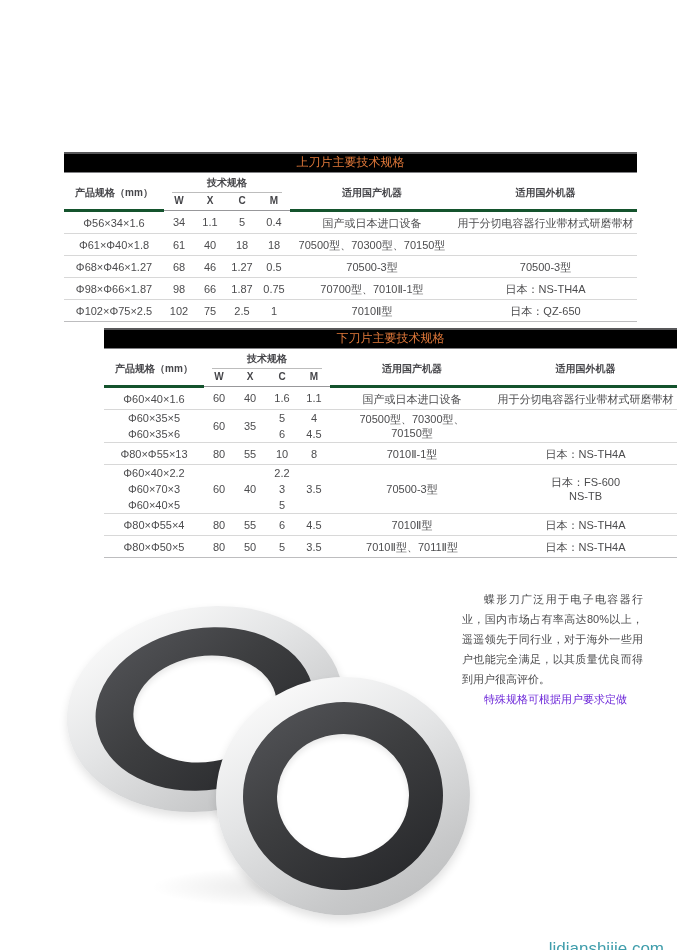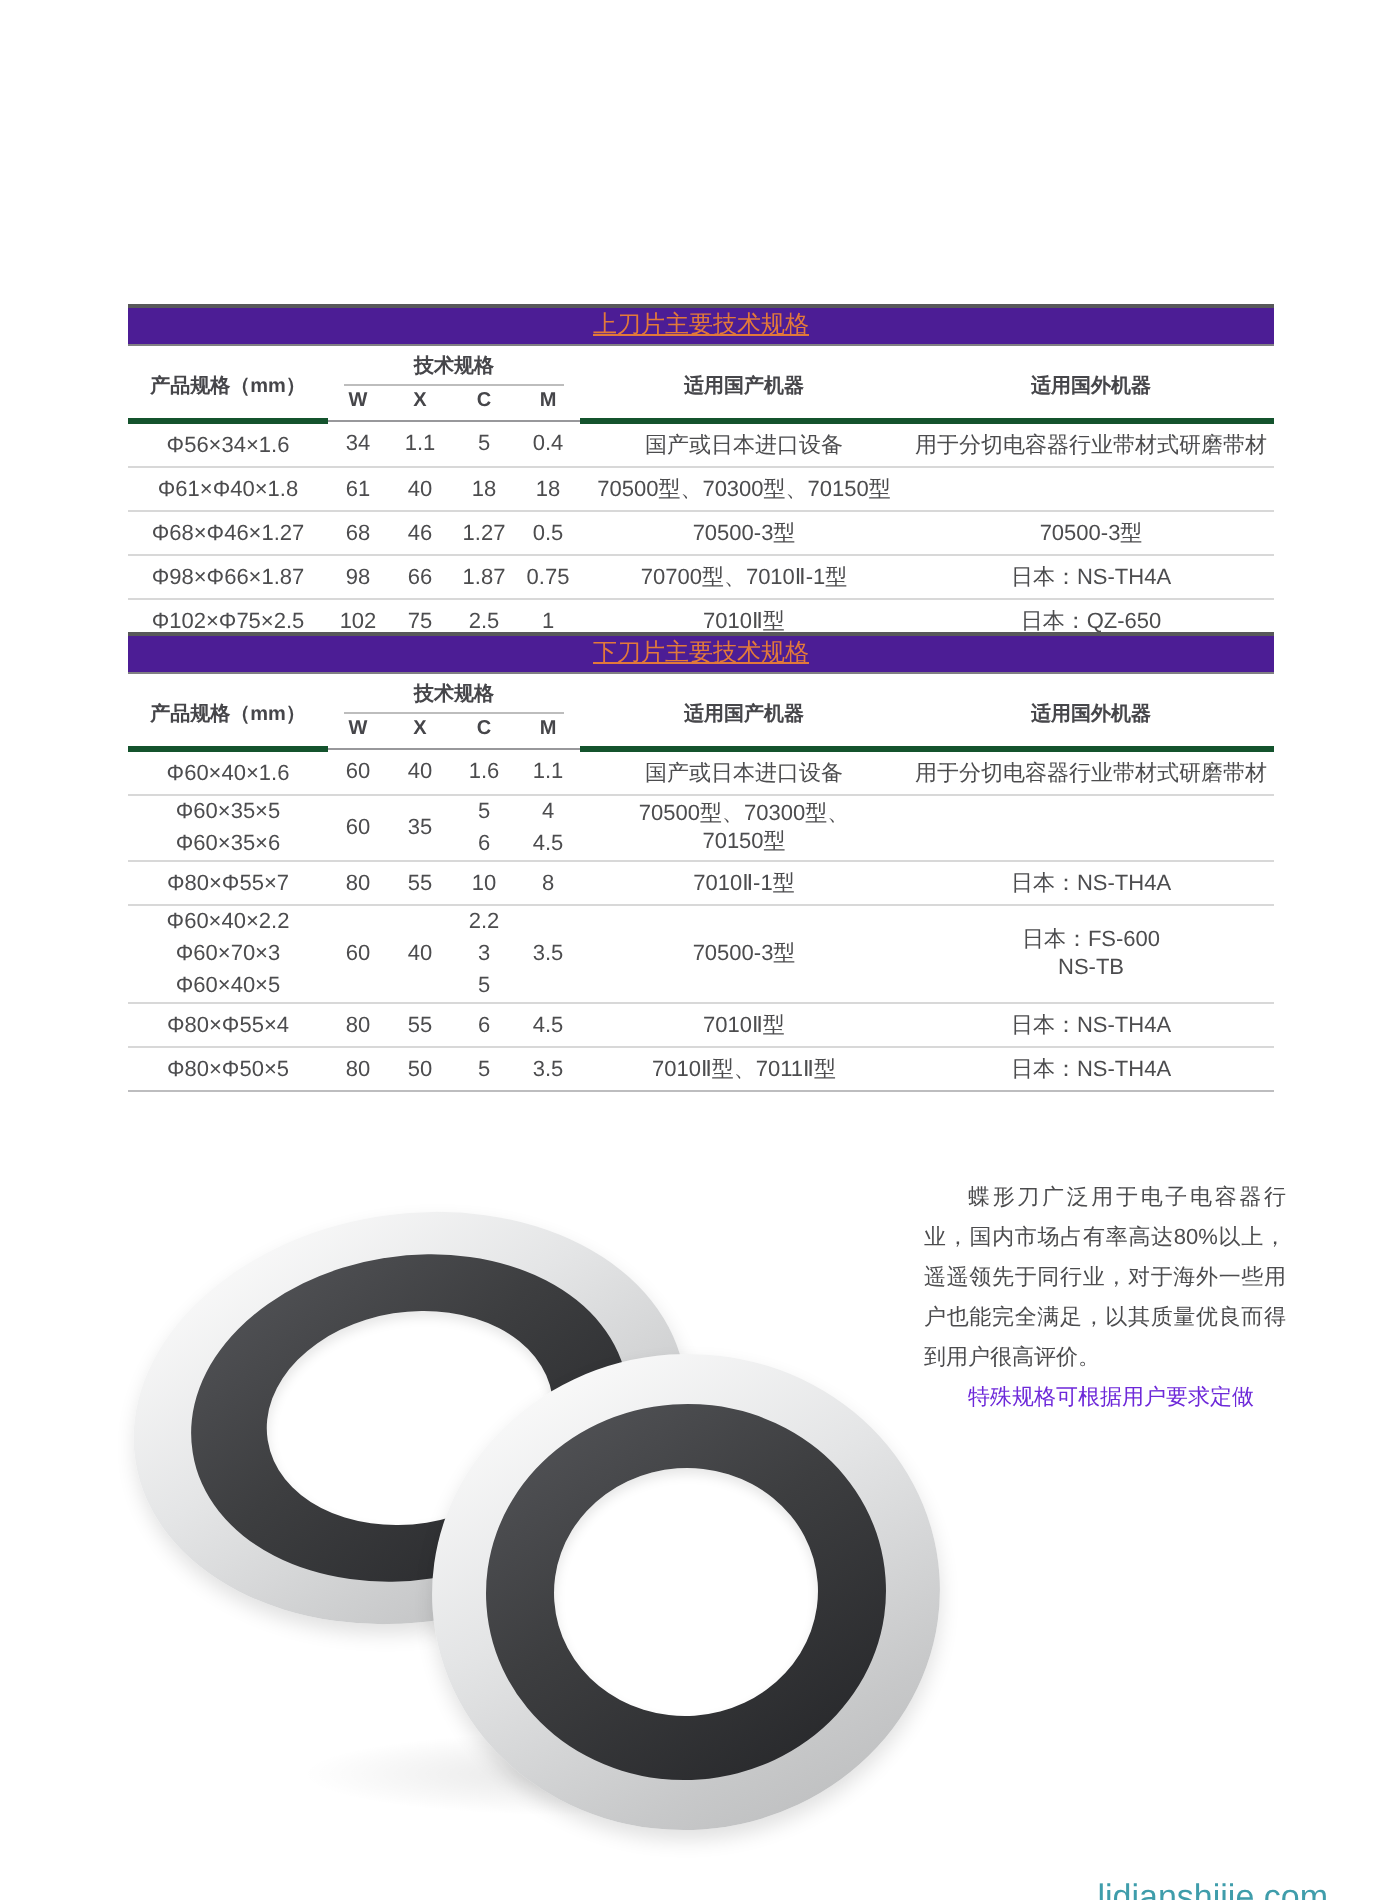--- a/index.html
+++ b/index.html
@@ -3,25 +3,25 @@
 <meta charset="utf-8">
 <style>
   html,body{margin:0;padding:0;background:#ffffff;}
   .page{
     position:relative;width:700px;height:950px;background:#ffffff;overflow:hidden;
     font-family:"Liberation Sans","DejaVu Sans",sans-serif;color:#4c4c4e;
   }
   
   .table-block{position:absolute;left:64px;width:573px;}
   .tb1{top:152px;}
-  .tb2{top:316px;}
+  .tb2{top:328px;margin-left:40px;}
   .table-title{
-    background:#4c1d95;color:#e2793a;font-size:12px;line-height:13px;
+    background:#000000;color:#e2793a;font-size:12px;line-height:13px;
     text-align:center;padding:2px 0 3px;
-    border-top:2px solid #58585a;border-bottom:1px solid #808083;text-decoration:underline;
+    border-top:2px solid #58585a;border-bottom:1px solid #808083;
   }
   table.spec{width:100%;border-collapse:collapse;table-layout:fixed;font-size:11px;color:#4c4c4e;border-bottom:1px solid #bdbdbf;}
   col.c-spec{width:100px;}
   col.c-w{width:30px;}col.c-x{width:32px;}col.c-c{width:32px;}col.c-m{width:32px;}
   col.c-dom{width:164px;}col.c-for{width:183px;}
   th{font-weight:bold;text-align:center;vertical-align:middle;font-size:10px;color:#46464a;}
   tr.hdr-top th{padding:3px 0 0;}
   th.rsp{border-bottom:3px solid #14532d;}
   th.tech-group{padding:2px 0 0;}
   .tech-label{display:block;margin:0 8px;padding-bottom:2px;border-bottom:1px solid #bdbdbd;}
@@ -194,21 +194,21 @@
             <td rowspan="2">70500型、70300型、
 70150型</td>
             <td rowspan="2"></td>
           </tr>
           <tr class="compact noline">
             <td>Φ60×35×6</td>
             <td>6</td>
             <td>4.5</td>
           </tr>
           <tr>
-            <td>Φ80×Φ55×7</td>
+            <td>Φ80×Φ55×13</td>
             <td>80</td>
             <td>55</td>
             <td>10</td>
             <td>8</td>
             <td>7010Ⅱ-1型</td>
             <td>日本：NS-TH4A</td>
           </tr>
           <tr class="compact">
             <td>Φ60×40×2.2</td>
             <td rowspan="3">60</td>

